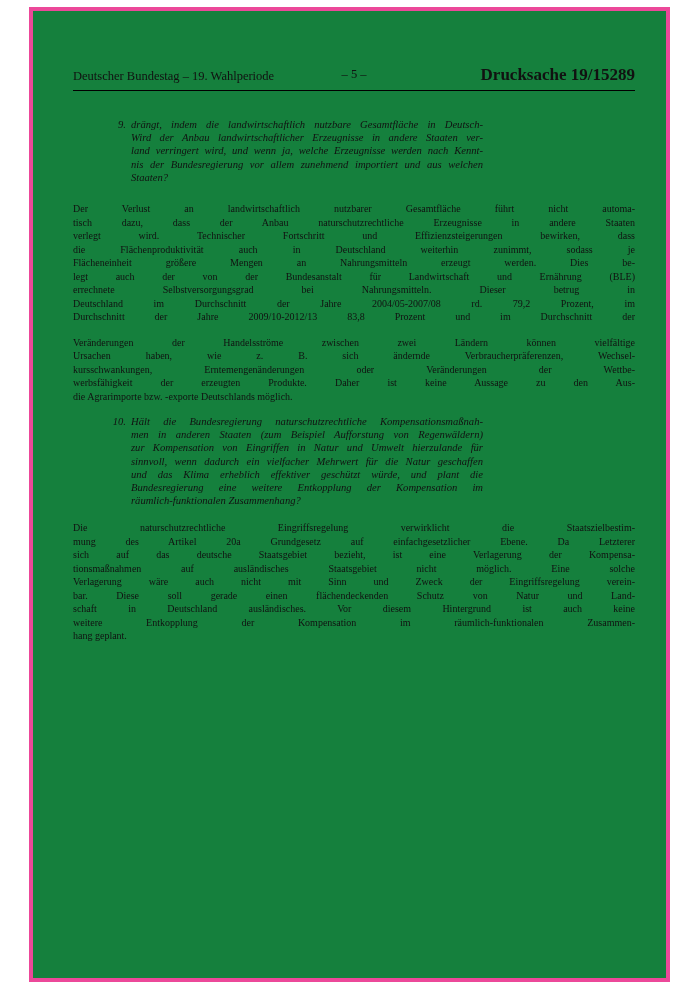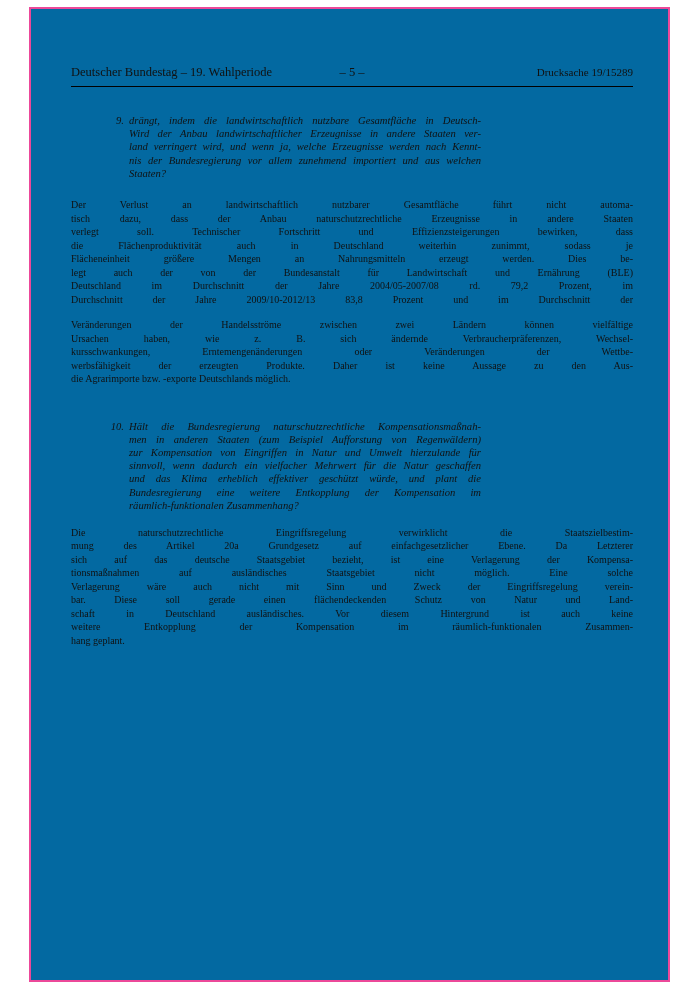--- a/index.html
+++ b/index.html
@@ -16,22 +16,22 @@
     background: #ffffff;
     overflow: hidden;
   }
   .page {
     position: absolute;
     left: 29px;
     top: 7px;
     width: 641px;
     height: 975px;
     box-sizing: border-box;
-    border: 2px solid #ec4899;
-    background: #0369a1;
+    border: 4px solid #ec4899;
+    background: #15803d;
   }
   .content {
     position: absolute;
     left: 40px;
     top: 56px;
     width: 562px;
   }
   .header {
     position: relative;
     display: flex;
@@ -42,22 +42,22 @@
   .header-left { white-space: nowrap; }
   .header-center {
     position: absolute;
     left: 0;
     right: 0;
     text-align: center;
     white-space: nowrap;
   }
   .header-right {
     margin-left: auto;
-    font-weight: normal;
-    font-size: 11px;
+    font-weight: bold;
+    font-size: 17px;
     white-space: nowrap;
   }
   .rule {
     margin-top: 6px;
     border-top: 1.3px solid #000000;
     height: 0;
   }
   .block { position: relative; }
   .block.answer {
     font-size: 10px;
@@ -81,21 +81,21 @@
     text-align: justify;
     text-align-last: justify;
   }
   .line.last {
     text-align-last: left;
   }
   
   .b0 { margin-top: 27px; }
   .b1 { margin-top: 18px; }
   .b2 { margin-top: 12px; }
-  .b3 { margin-top: 34px; }
+  .b3 { margin-top: 12px; }
   .b4 { margin-top: 14px; }
 </style>
 </head>
 <body>
 
 <div class="canvas">
   <div class="page">
     <div class="content">
 
       <div class="header">
@@ -111,24 +111,25 @@
             <span class="qnum">9.</span>
             <div class="line">drängt, indem die landwirtschaftlich nutzbare Gesamtfläche in Deutsch-</div>
             <div class="line">Wird der Anbau landwirtschaftlicher Erzeugnisse in andere Staaten ver-</div>
             <div class="line">land verringert wird, und wenn ja, welche Erzeugnisse werden nach Kennt-</div>
             <div class="line">nis der Bundesregierung vor allem zunehmend importiert und aus welchen</div>
             <div class="line last">Staaten?</div>
           </div>
           <div class="block answer b1">
             <div class="line">Der Verlust an landwirtschaftlich nutzbarer Gesamtfläche führt nicht automa-</div>
             <div class="line">tisch dazu, dass der Anbau naturschutzrechtliche Erzeugnisse in andere Staaten</div>
-            <div class="line">verlegt soll. Technischer Fortschritt und Effizienzsteigerungen bewirken, dass</div>
+            <div class="line">verlegt wird. Technischer Fortschritt und Effizienzsteigerungen bewirken, dass</div>
             <div class="line">die Flächenproduktivität auch in Deutschland weiterhin zunimmt, sodass je</div>
             <div class="line">Flächeneinheit größere Mengen an Nahrungsmitteln erzeugt werden. Dies be-</div>
             <div class="line">legt auch der von der Bundesanstalt für Landwirtschaft und Ernährung (BLE)</div>
+            <div class="line">errechnete Selbstversorgungsgrad bei Nahrungsmitteln. Dieser betrug in</div>
             <div class="line">Deutschland im Durchschnitt der Jahre 2004/05-2007/08 rd. 79,2 Prozent, im</div>
             <div class="line">Durchschnitt der Jahre 2009/10-2012/13 83,8 Prozent und im Durchschnitt der</div>
           </div>
           <div class="block answer b2">
             <div class="line">Veränderungen der Handelsströme zwischen zwei Ländern können vielfältige</div>
             <div class="line">Ursachen haben, wie z. B. sich ändernde Verbraucherpräferenzen, Wechsel-</div>
             <div class="line">kursschwankungen, Erntemengenänderungen oder Veränderungen der Wettbe-</div>
             <div class="line">werbsfähigkeit der erzeugten Produkte. Daher ist keine Aussage zu den Aus-</div>
             <div class="line last">die Agrarimporte bzw. -exporte Deutschlands möglich.</div>
           </div>

